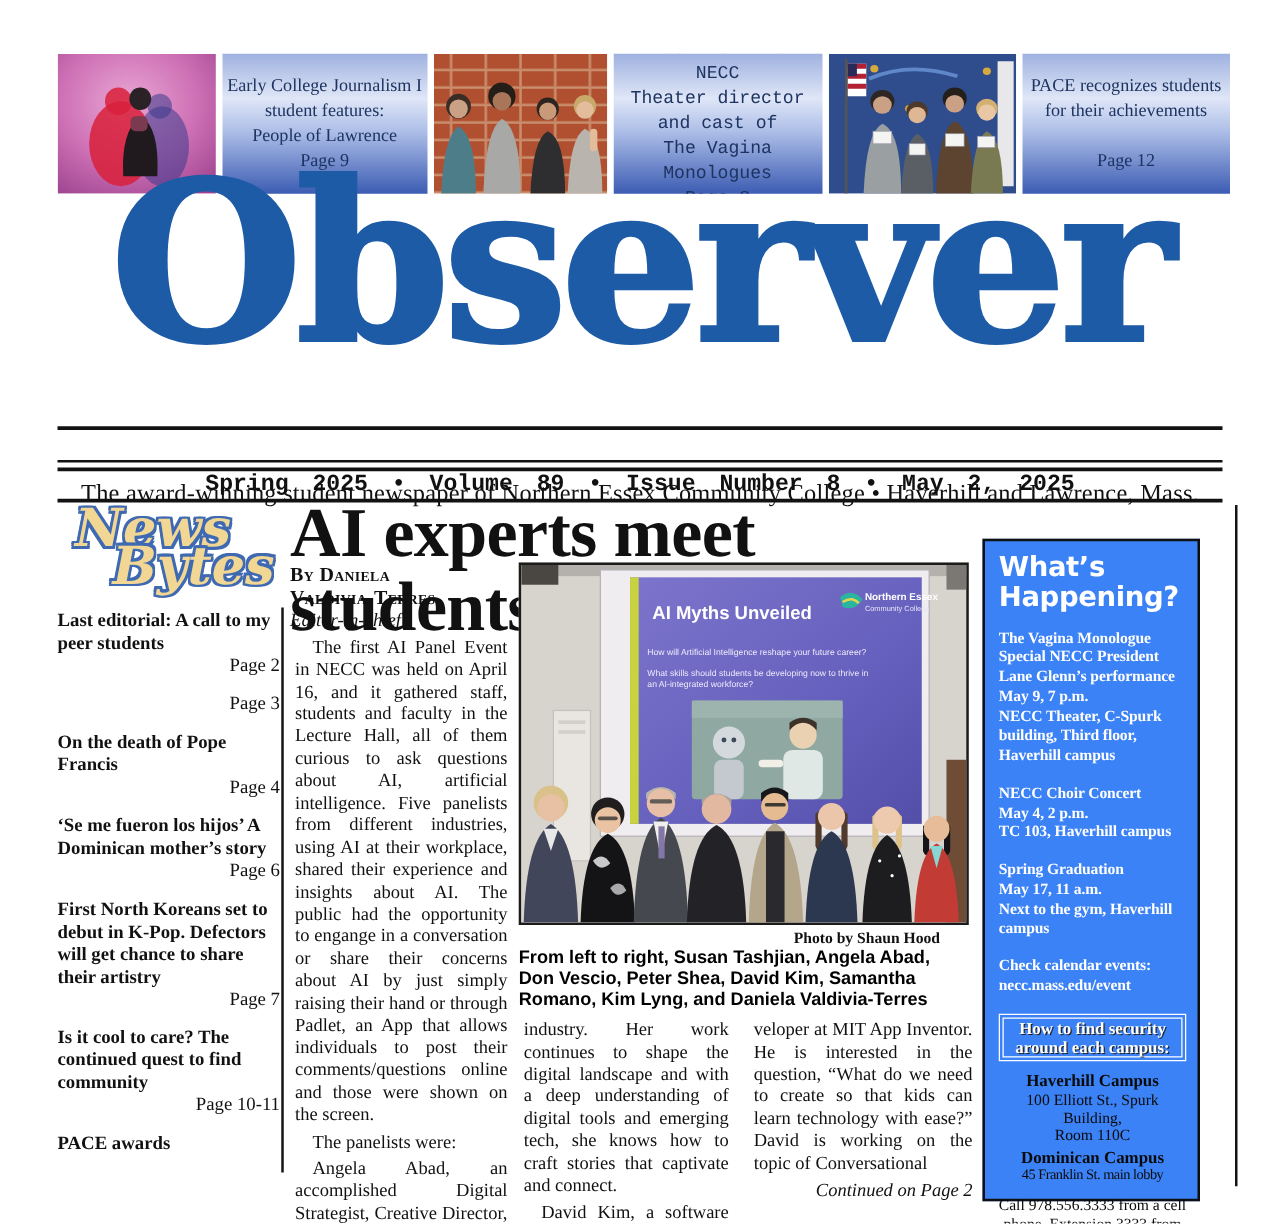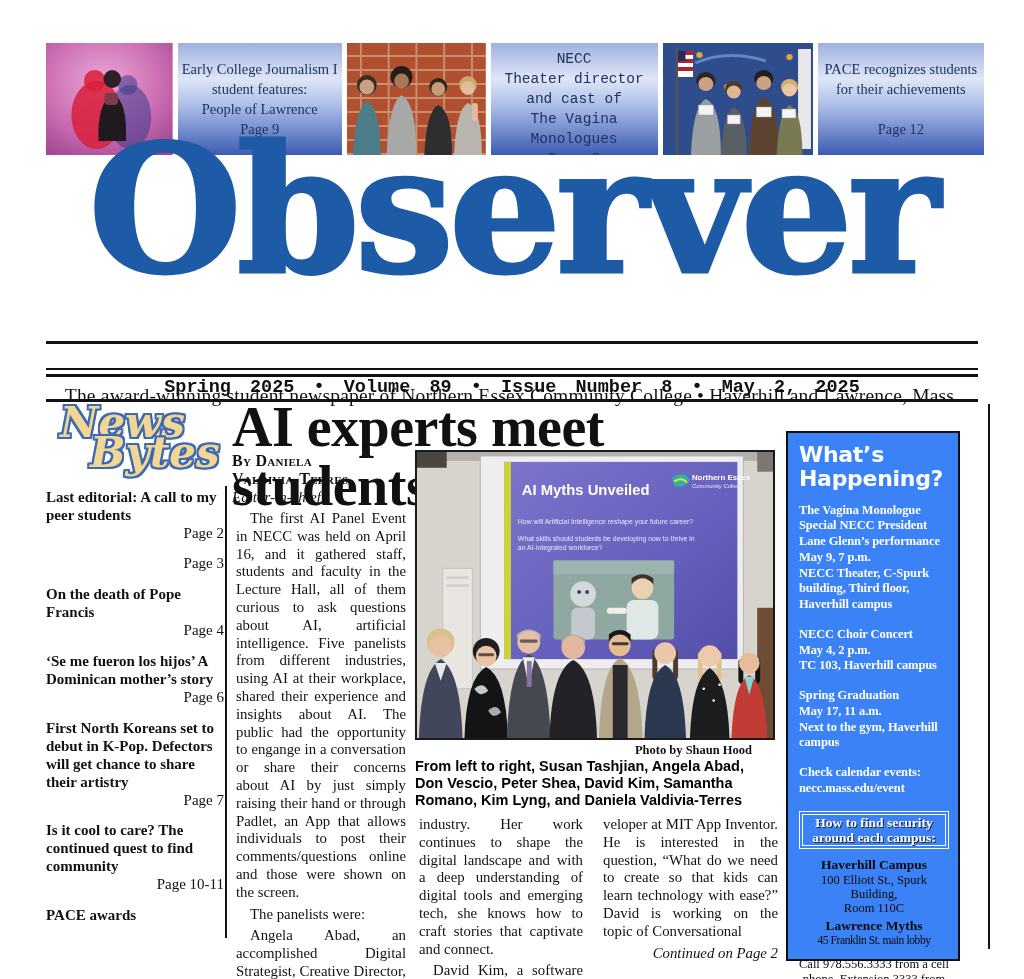--- a/index.html
+++ b/index.html
@@ -371,19 +371,19 @@
     <div class="sb-event">Check calendar events:
 necc.mass.edu/event</div>
     <div class="sb-security">
       <div class="sb-security-inner">How to find security
 around each campus:</div>
     </div>
     <div class="sb-campus">
       <div class="sb-campus-name">Haverhill Campus</div>
       <div class="sb-campus-addr">100 Elliott St., Spurk Building,
 Room 110C</div>
-      <div class="sb-campus-name">Lawrence Myths</div>
+      <div class="sb-campus-name">Dominican Campus</div>
       <div class="sb-campus-addr condensed">45 Franklin St. main lobby</div>
       <div class="sb-phone">Call 978.556.3333 from a cell phone. Extension 3333 from any campus phone on either campus.</div>
     </div>
   </div>
 
 </div>
 
 </body></html>

